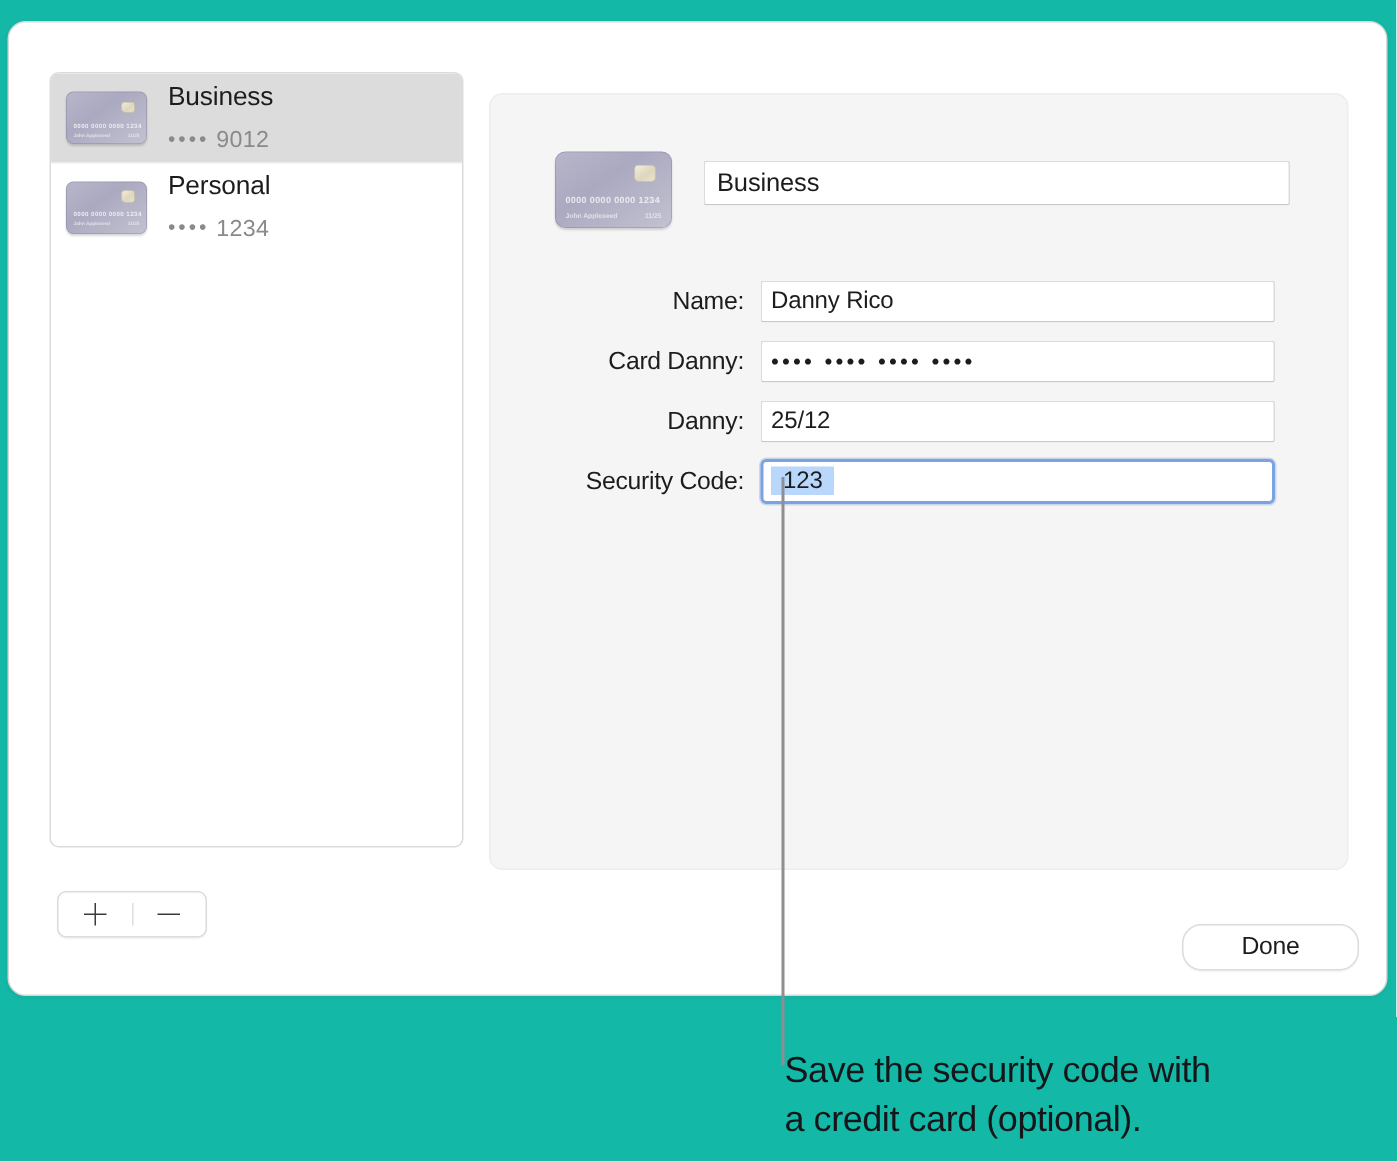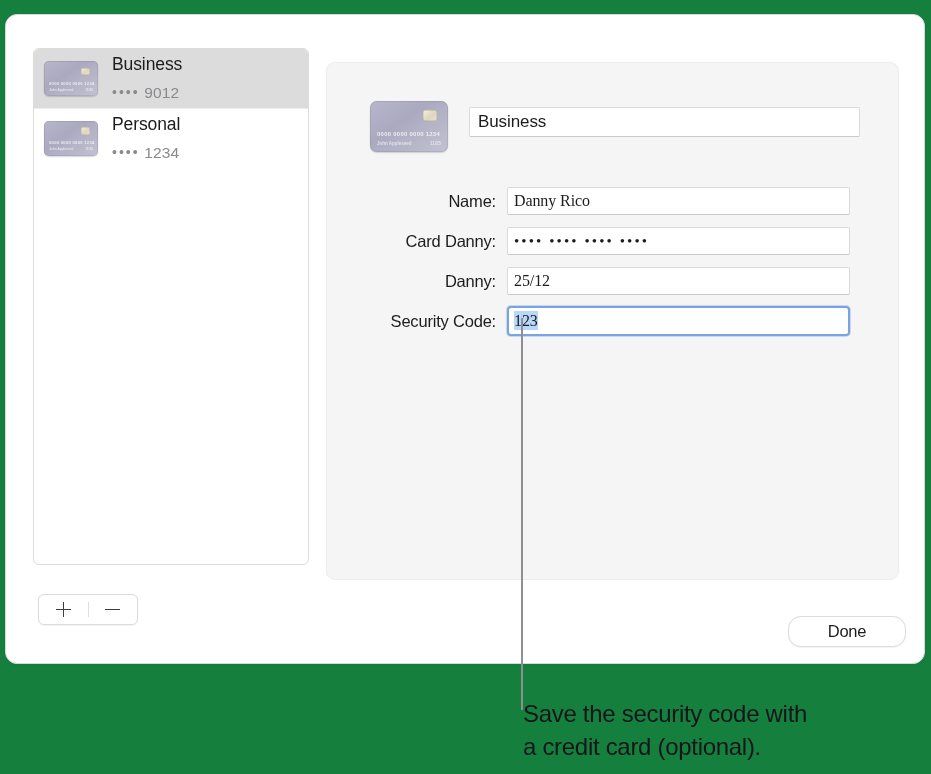--- a/index.html
+++ b/index.html
@@ -10,21 +10,21 @@
     height: 774px;
     overflow: hidden;
     font-family: "Liberation Sans", sans-serif;
     -webkit-font-smoothing: antialiased;
   }
 
   #root {
     position: relative;
     width: 931px;
     height: 774px;
-    background: #15803d;
+    background: #14b8a6;
   }
 
   
   .window {
     position: absolute;
     left: 5px;
     top: 14px;
     width: 920px;
     height: 650px;
     background: #ffffff;
@@ -215,40 +215,40 @@
     background: #ffffff;
     border: 1px solid #dbdbdb;
     border-bottom-color: #c9c9c9;
     border-radius: 2px;
     box-sizing: border-box;
     padding: 0 6px;
     font-size: 16px;
     color: #1c1c1e;
     line-height: 26px;
     outline: none;
-    font-family: Liberation Serif, serif;
+    font-family: Liberation Sans, sans-serif;
     letter-spacing: -0.1px;
   }
   .form-input.dots {
     letter-spacing: 2.1px;
     font-size: 15px;
     color: #1c1c1e;
   }
   .form-input.focused {
     border: 2px solid #7ba3e0;
     border-radius: 4px;
     box-shadow: 0 0 0 1px rgba(120,160,225,0.35);
     padding: 0 5px;
     height: 30px;
     line-height: 26px;
   }
   .sel-text {
     background: #b8d7fb;
     color: #1c1c1e;
-    padding: 1px 0;
+    padding: 1px 8px;
   }
 
   
   .seg {
     position: absolute;
     left: 32px;
     top: 579px;
     width: 100px;
     height: 31px;
     background: #ffffff;

